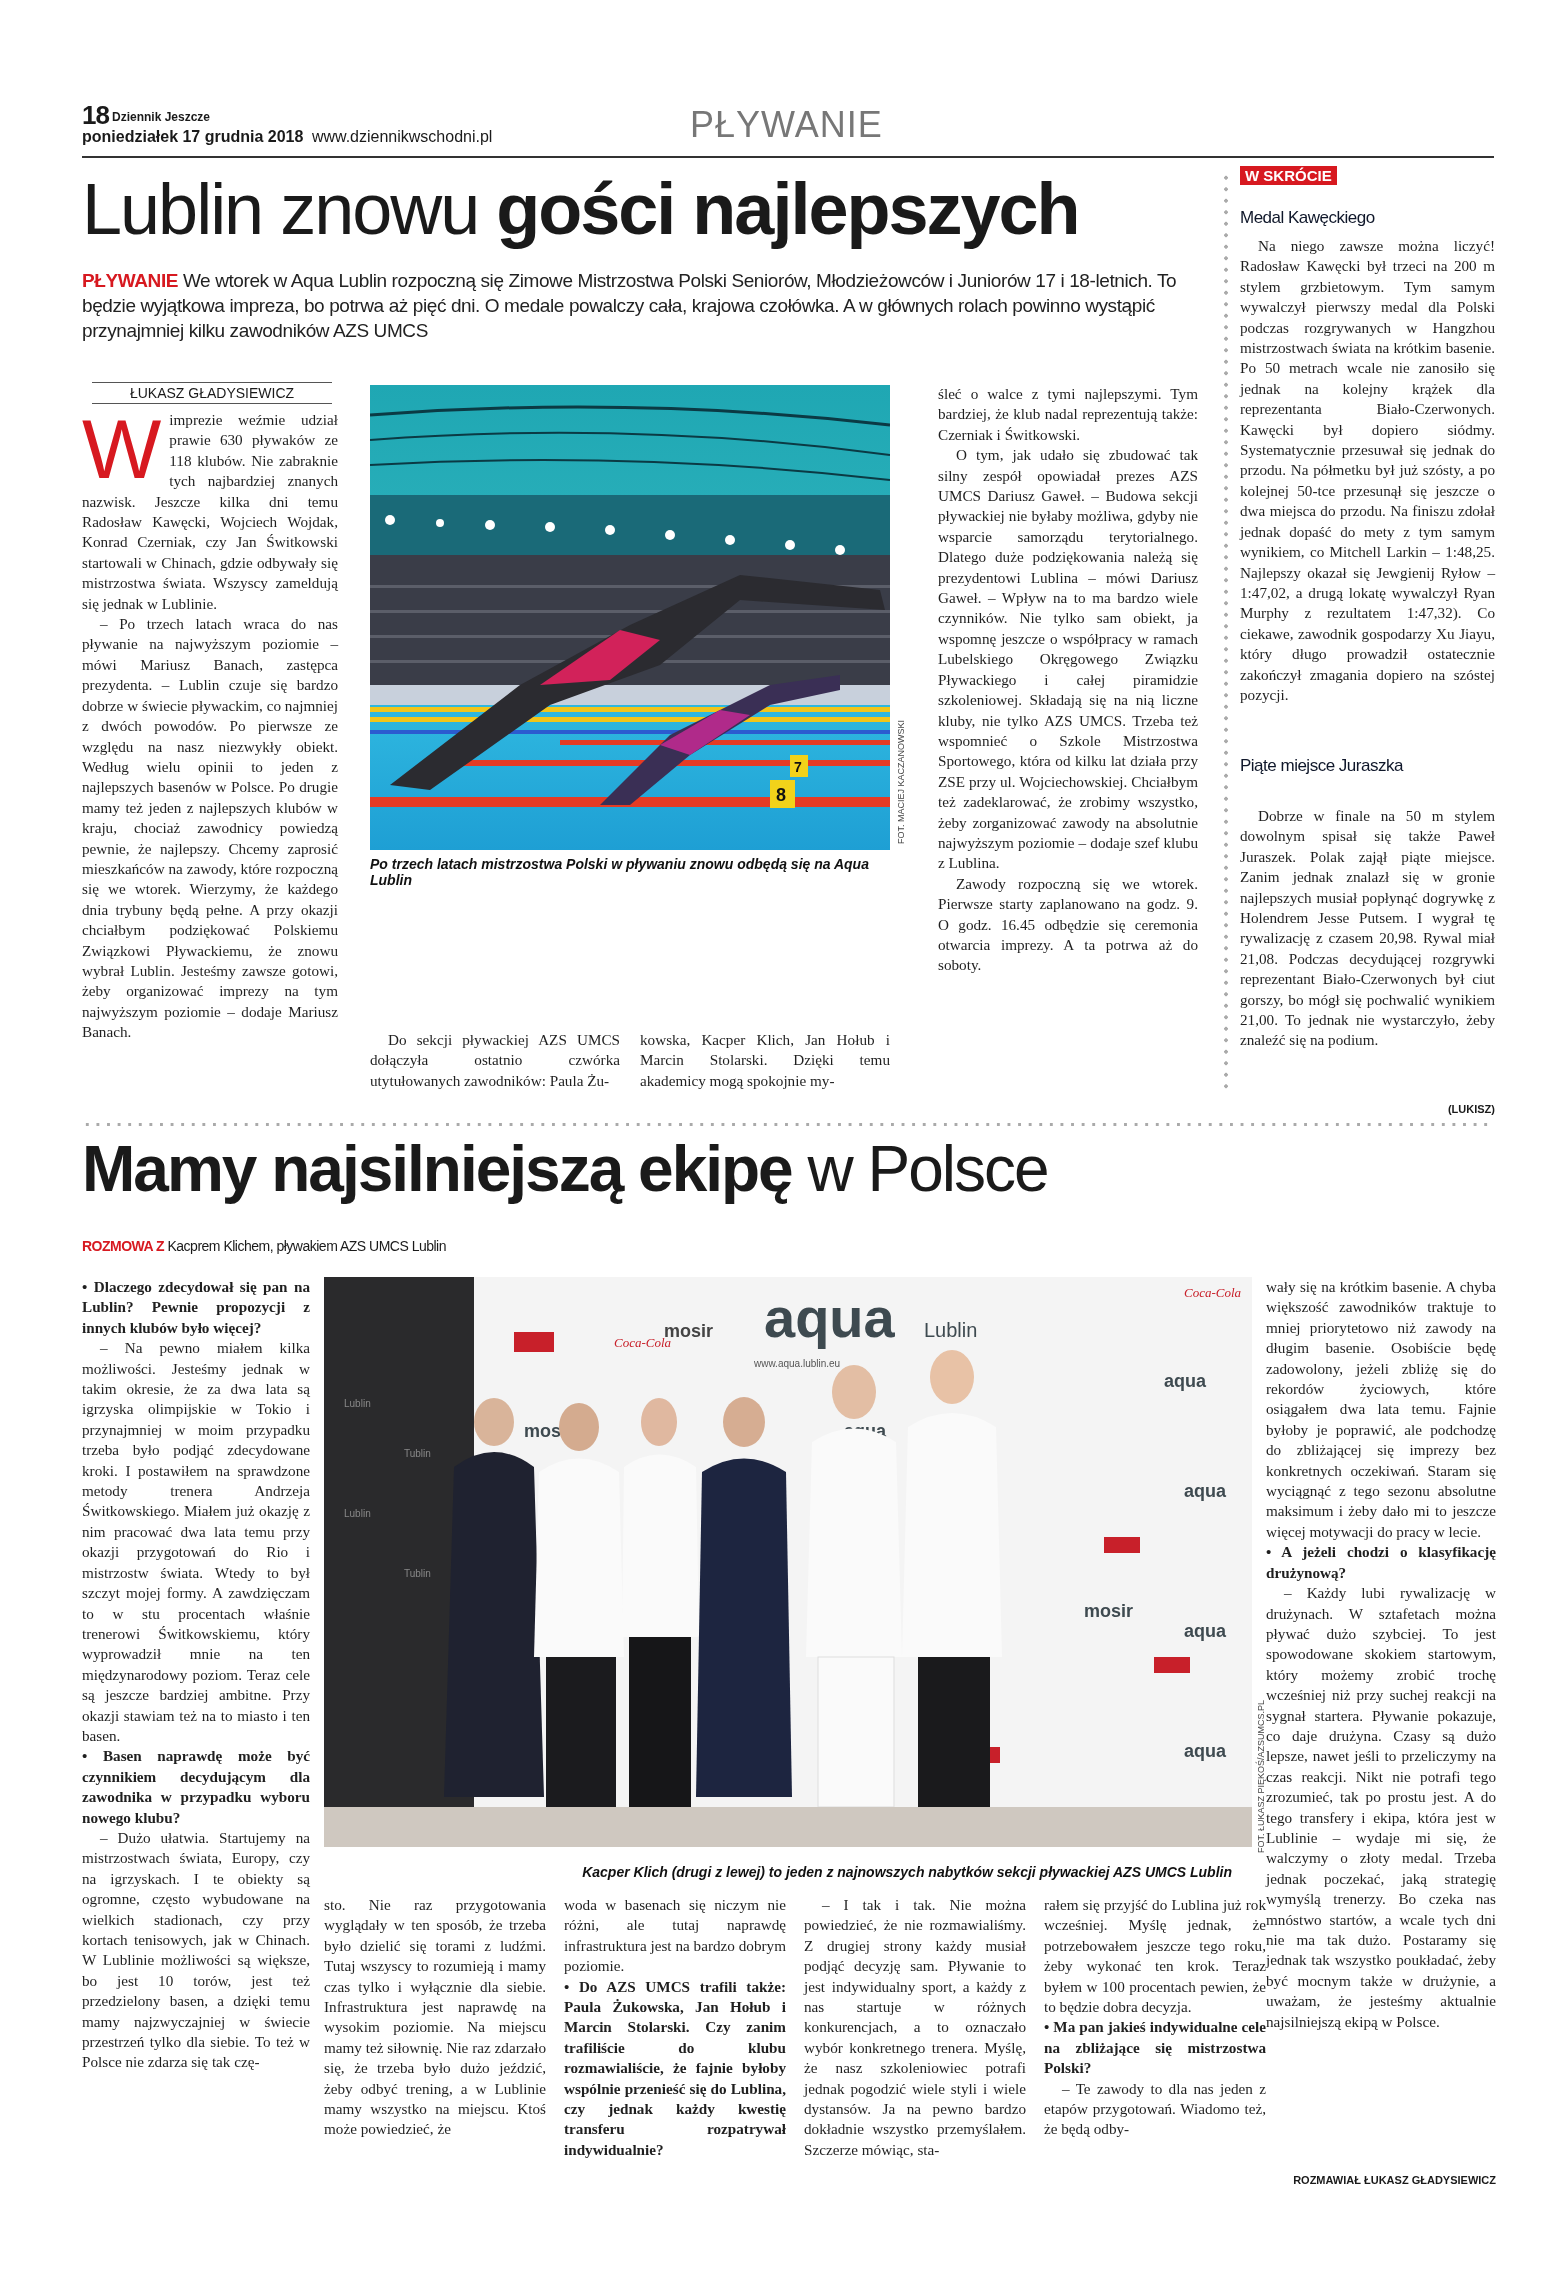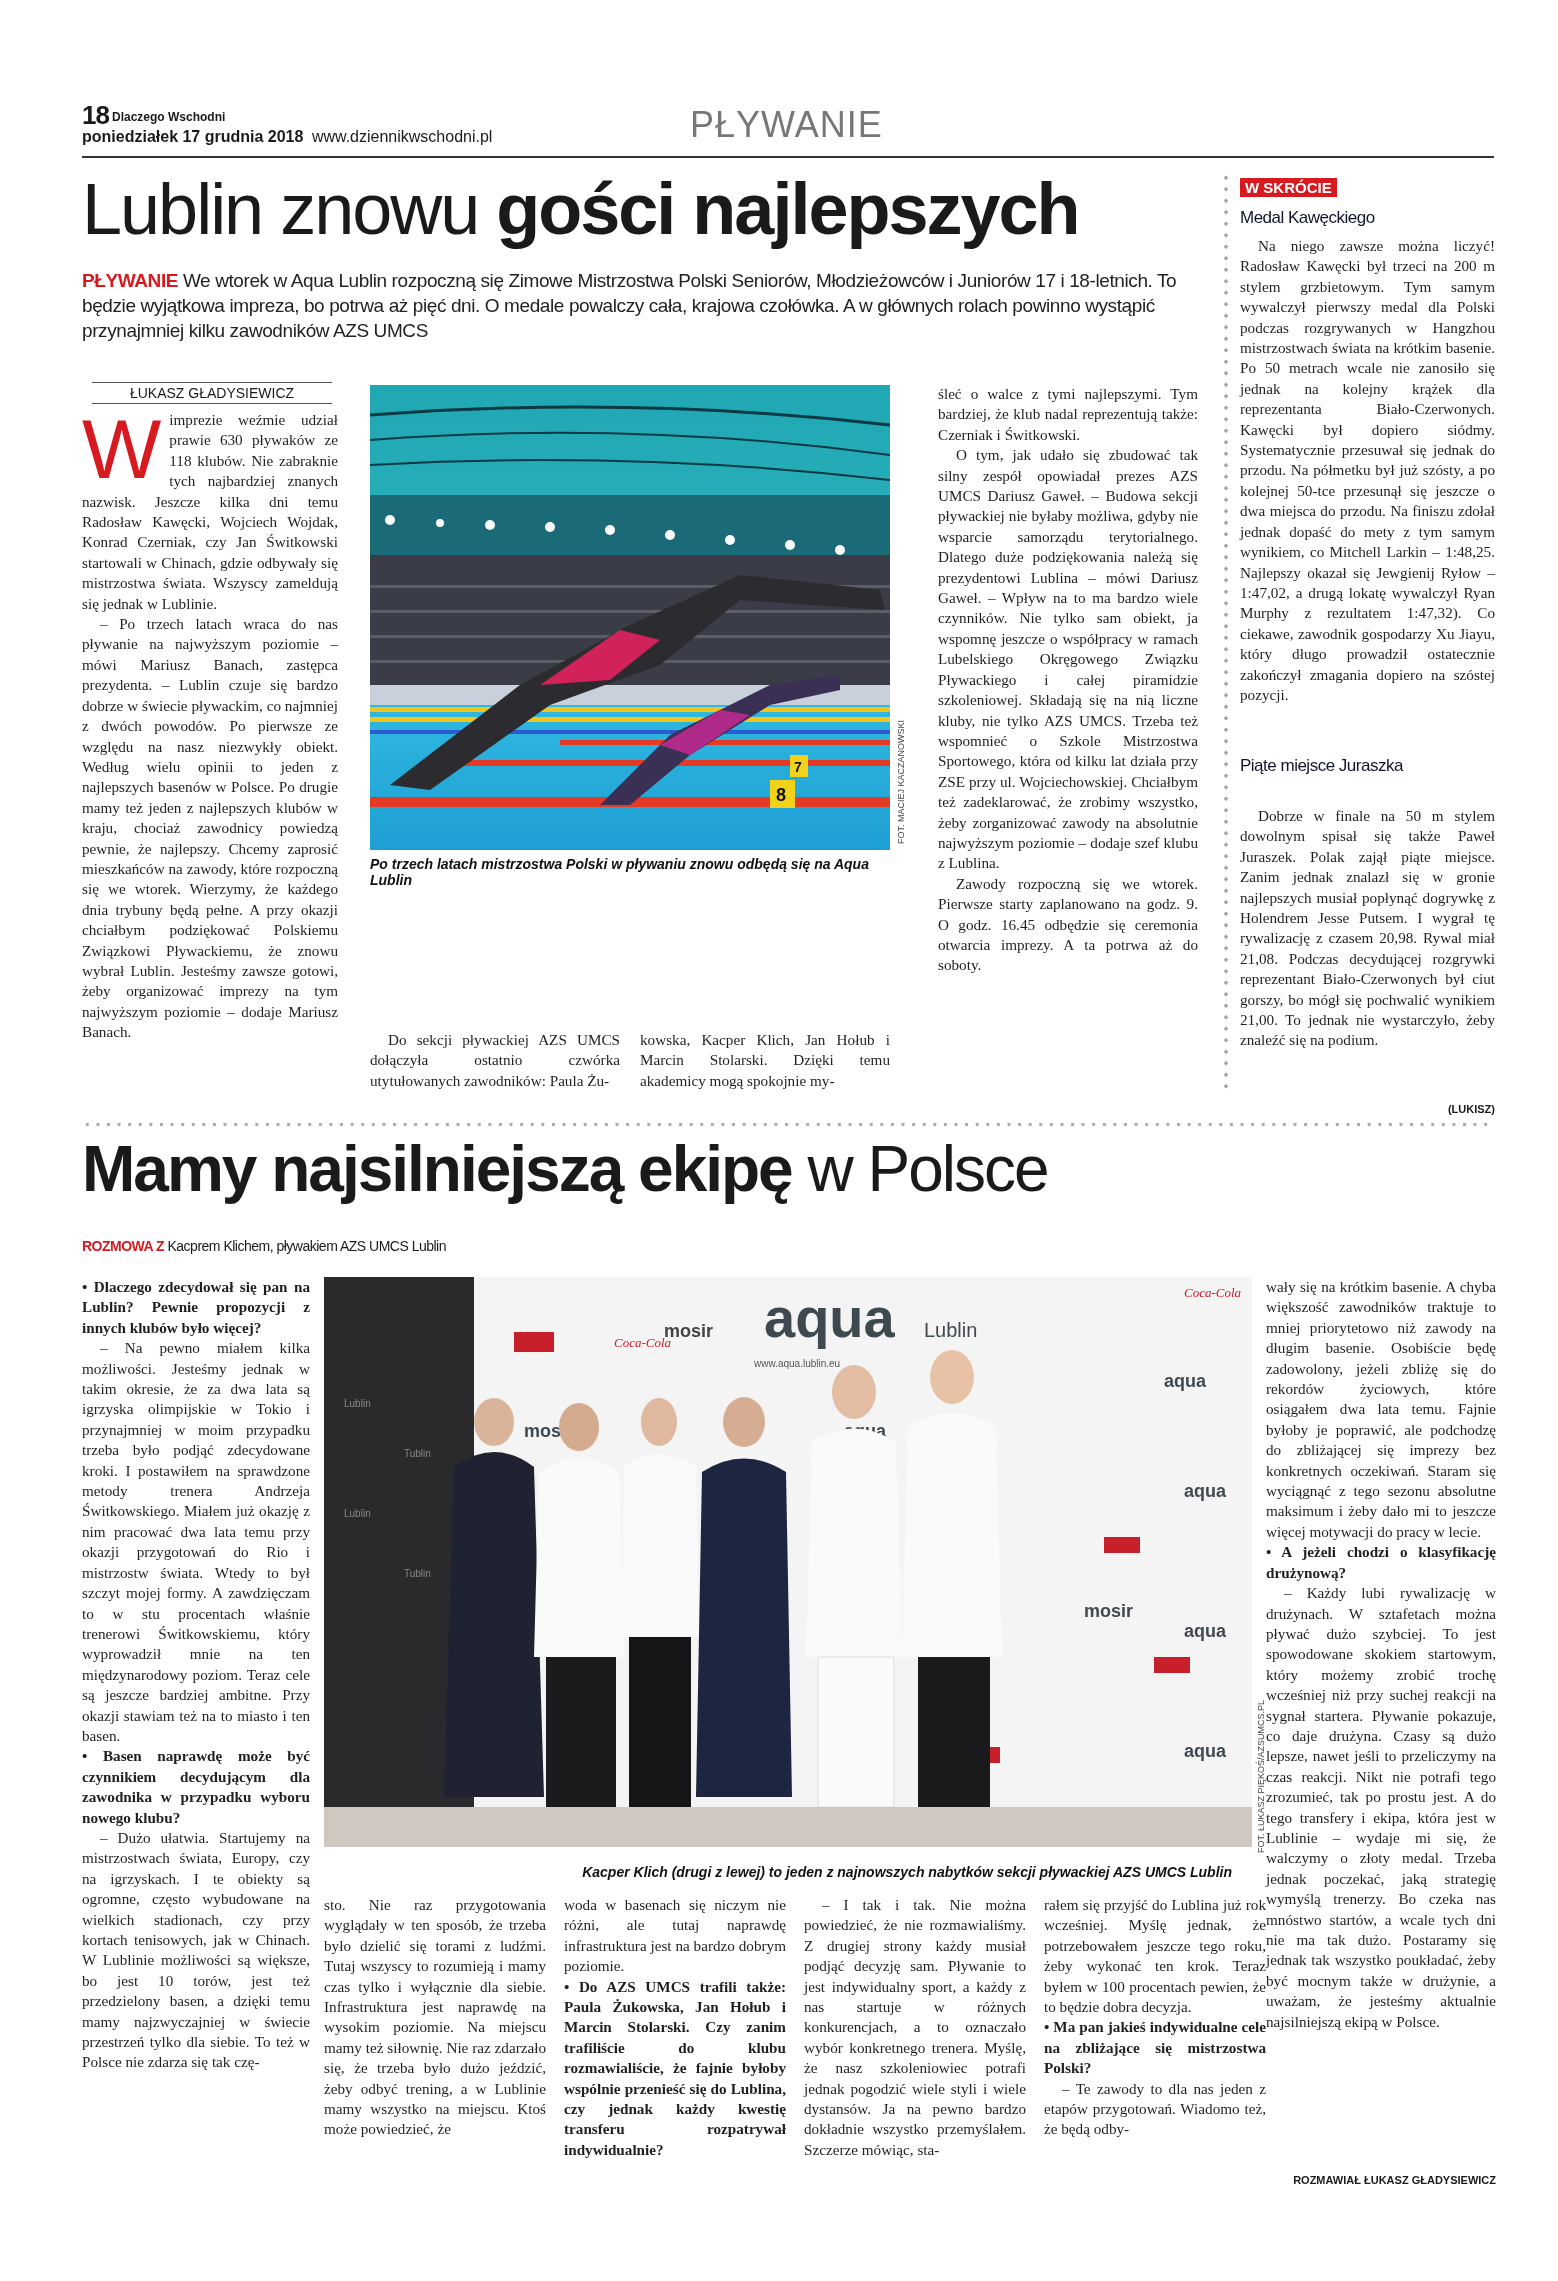--- a/index.html
+++ b/index.html
@@ -25,39 +25,39 @@
   .col p { text-indent: 18px; }
   .col p.noindent { text-indent: 0; }
   .dropcap { float: left; font: 300 84px/70px "Liberation Sans", sans-serif; color: #d71920; margin: 4px 8px 0 0; }
   .photo { overflow: hidden; }
   .caption { font: italic bold 14px/16px "Liberation Sans", sans-serif; color: #111; }
   .credit { font: 9px "Liberation Sans", sans-serif; color: #444; writing-mode: vertical-rl; transform: rotate(180deg); white-space: nowrap; }
 
   
   .dots-v { left: 1224px; top: 172px; width: 4px; height: 922px;
     background-image: radial-gradient(circle, #aaa 1.6px, transparent 1.8px); background-size: 4px 11.5px; }
-  .skrocie { left: 1240px; top: 178px; background: #d71920; color: #fff; font: bold 15px "Liberation Sans", sans-serif; padding: 1px 5px; }
+  .skrocie { left: 1240px; top: 166px; background: #d71920; color: #fff; font: bold 15px "Liberation Sans", sans-serif; padding: 1px 5px; }
   .side-h { font: 17px "Liberation Sans", sans-serif; letter-spacing: -0.5px; color: #0f172a; }
   .sign { font: bold 11px "Liberation Sans", sans-serif; text-align: right; }
 
   .dots-h { left: 82px; top: 1122px; width: 1412px; height: 5px;
     background-image: radial-gradient(circle, #aaa 1.7px, transparent 1.9px); background-size: 10.6px 5px; }
 
   
   .h2 { left: 82px; top: 1132px; font: 64px "Liberation Sans", sans-serif; letter-spacing: -2px; white-space: nowrap; }
   .h2 b { font-weight: bold; }
   .rozmowa { left: 82px; top: 1238px; font: 14px "Liberation Sans", sans-serif; letter-spacing: -0.5px; }
   .rozmowa b { color: #d71920; font-weight: bold; }
   .q { font-weight: bold; text-indent: 0 !important; }
 </style>
 </head>
 <body>
 
 <div class="abs pgnum">18</div>
-<div class="abs paper">Dlaczego Wschodni</div>
+<div class="abs paper">Dziennik Jeszcze</div>
 <div class="abs dateline">
   <b>poniedziałek 17 grudnia 2018</b>
   <span style="margin-left:4px;">www.dziennikwschodni.pl</span>
 </div>
 <div class="abs section">PŁYWANIE</div>
 <div class="abs rule"></div>
 
 <h1 class="abs h1"><span>Lublin znowu </span><b>gości najlepszych</b></h1>
 <div class="abs lead"><span class="kick">PŁYWANIE</span><span> We wtorek w Aqua Lublin rozpoczną się Zimowe Mistrzostwa Polski Seniorów, Młodzieżowców i Juniorów 17 i 18-letnich. To będzie wyjątkowa impreza, bo potrwa aż pięć dni. O medale powalczy cała, krajowa czołówka. A w głównych rolach powinno wystąpić przynajmniej kilku zawodników AZS UMCS</span></div>
 

